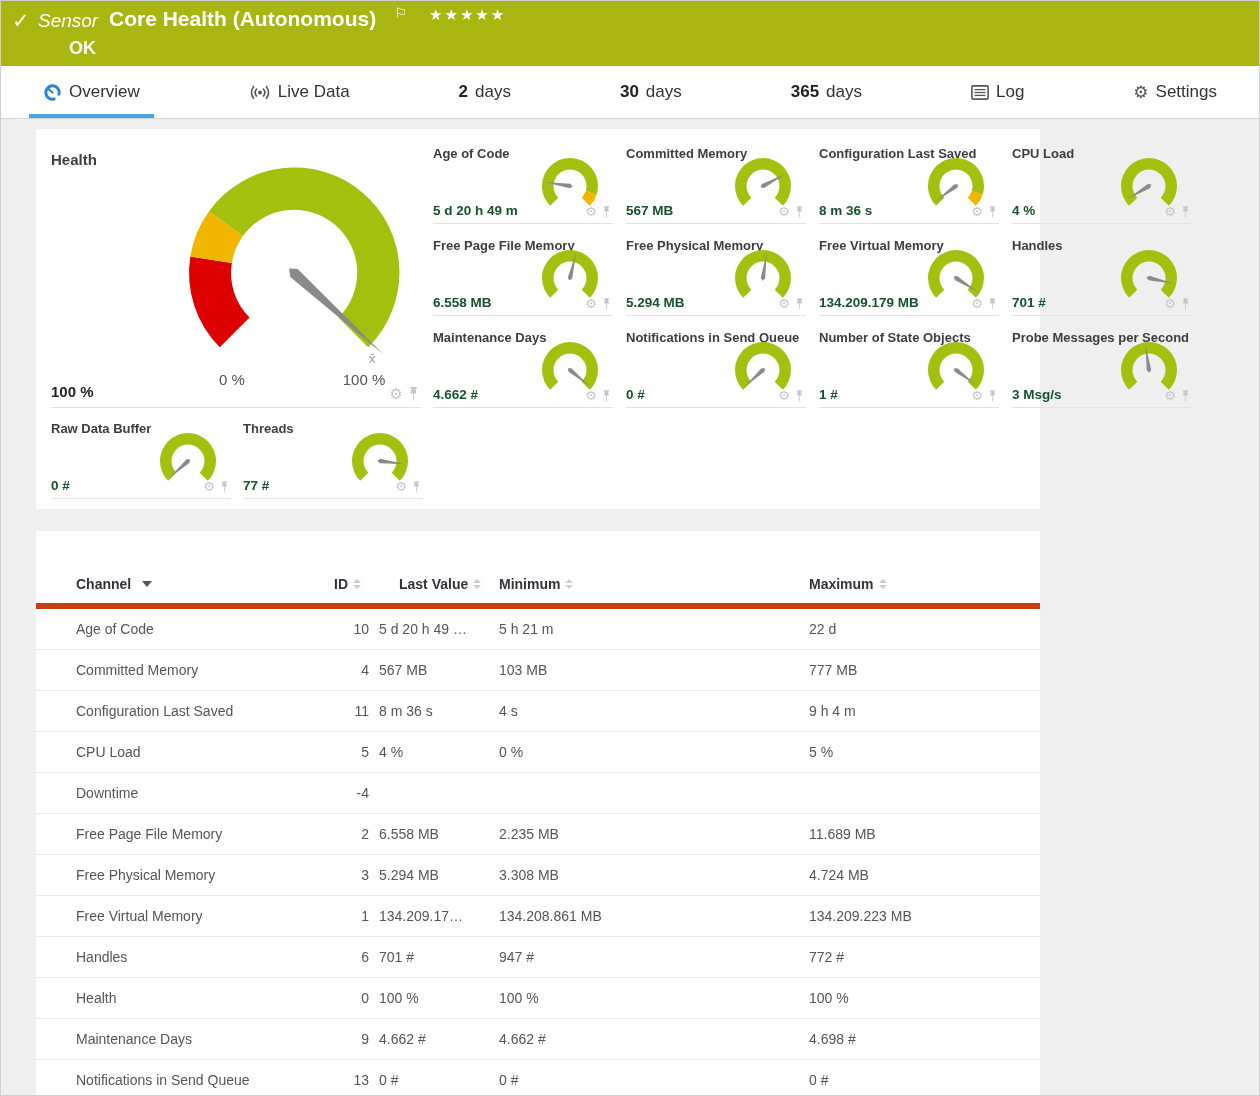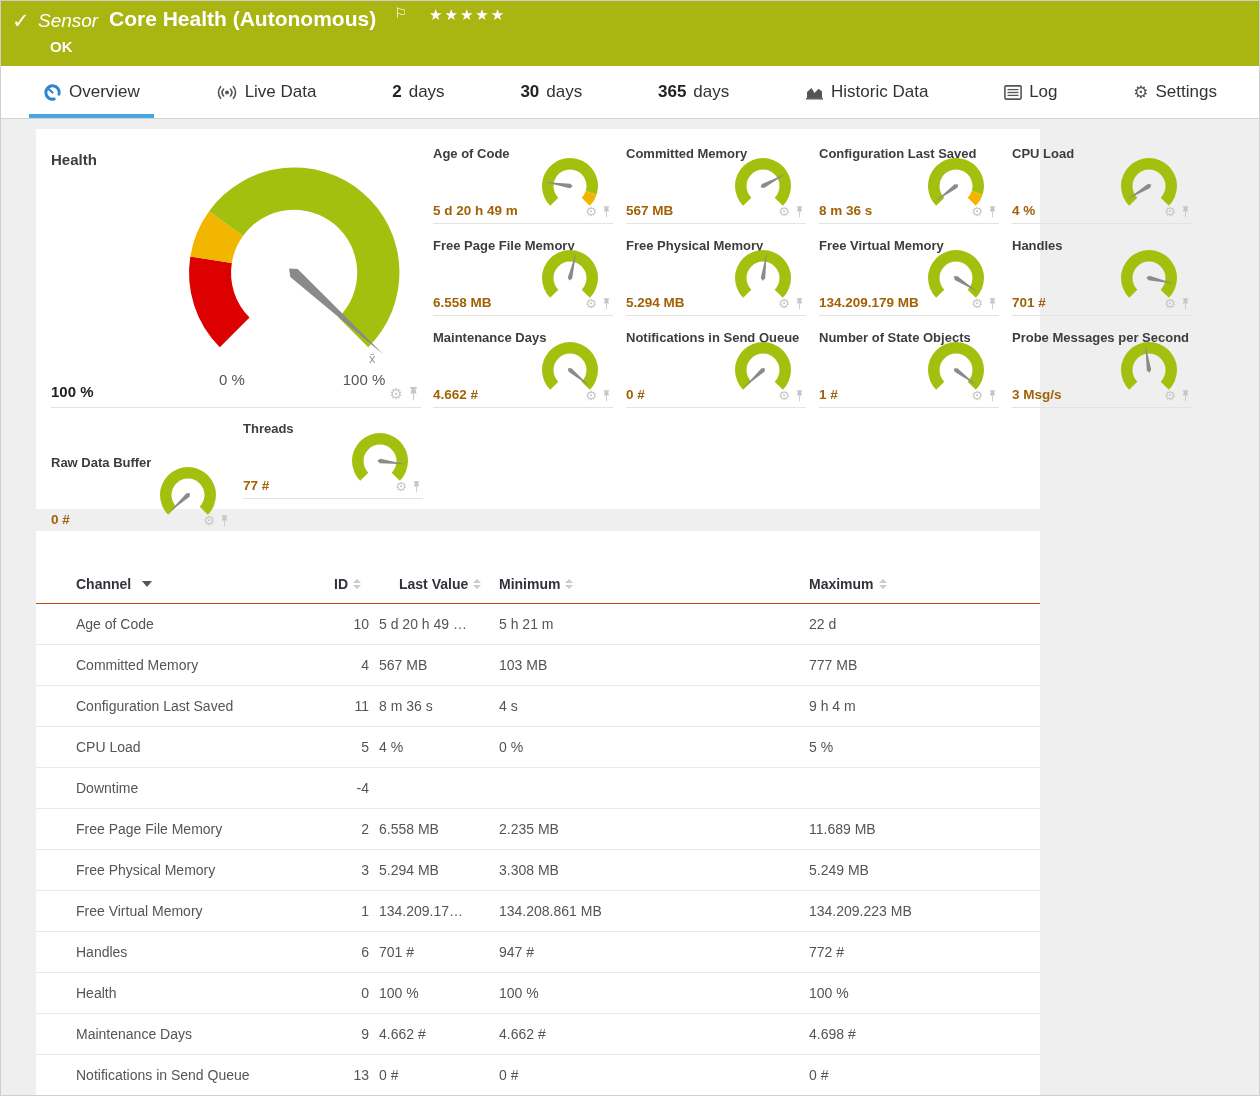--- a/index.html
+++ b/index.html
@@ -6,21 +6,21 @@
   .page{position:relative;width:1260px;height:1096px;background:#efefef;overflow:hidden;
         border:1px solid #cfcfcf;box-sizing:border-box;
         font-family:"Liberation Sans","DejaVu Sans",sans-serif;}
   
   .band{position:relative;height:65px;background:#a9b511;color:#fff;}
   .band .check{position:absolute;left:11px;top:8px;font-size:21px;font-weight:bold;font-family:"DejaVu Sans",sans-serif;}
   .band .kind{position:absolute;left:37px;top:9px;font-size:19px;font-style:italic;}
   .band .title{position:absolute;left:108px;top:6px;font-size:21px;font-weight:bold;}
   .band .flag{position:absolute;left:393px;top:4px;font-size:14px;font-family:"DejaVu Sans",sans-serif;}
   .band .stars{position:absolute;left:428px;top:5px;font-size:15px;letter-spacing:2px;font-family:"DejaVu Sans",sans-serif;}
-  .band .ok{position:absolute;left:49px;top:37px;font-size:15px;font-weight:bold;}
+  .band .ok{position:absolute;left:68px;top:37px;font-size:18px;font-weight:bold;}
   
   .tabbar{height:52px;background:#fff;border-bottom:1px solid #d2d2d2;display:flex;
           justify-content:space-between;padding:0 28px;}
   .tab{position:relative;display:flex;align-items:center;gap:7px;padding:16px 14px;
        font-size:17px;color:#333;cursor:pointer;white-space:nowrap;}
   .tab .num{font-weight:bold;color:#222;}
   .tab.active::after{content:"";position:absolute;left:0;right:0;bottom:0;height:4px;background:#47a7e0;}
   .tab .ticon{display:inline-flex;align-items:center;}
   .gearglyph{font-family:"DejaVu Sans",sans-serif;}
   
@@ -33,28 +33,28 @@
   .health-tile .hsvg{position:absolute;left:0;top:0;}
   .health-tile .scale0{position:absolute;left:146px;top:230px;width:70px;text-align:center;font-size:15px;color:#555;}
   .health-tile .scale100{position:absolute;left:278px;top:230px;width:70px;text-align:center;font-size:15px;color:#555;}
   .health-tile .avg{position:absolute;left:318px;top:210px;font-size:13px;color:#9a9a9a;}
   .health-tile .hvalue{position:absolute;left:0;top:242px;font-size:15px;font-weight:bold;color:#222;}
   .health-tile .ticons{position:absolute;right:2px;top:246px;}
   
   .tile{position:absolute;width:180px;height:82px;border-bottom:1px solid #e3e3e3;}
   .tile .tlabel{position:absolute;left:0;top:5px;font-size:13px;font-weight:600;color:#3d3d3d;white-space:nowrap;}
   .tile .tgauge{position:absolute;left:105px;top:14px;width:64px;height:62px;pointer-events:none;}
-  .tile .tvalue{position:absolute;left:0;top:62px;font-size:13.5px;font-weight:bold;color:#a16207;}
+  .tile .tvalue{position:absolute;left:0;top:62px;font-size:13.5px;font-weight:bold;color:#14532d;}
   .tile .ticons{position:absolute;right:2px;top:64px;}
   .ticons{display:flex;align-items:center;gap:5px;color:#c6c6c6;}
   .ticons .gear{font-size:13px;line-height:13px;font-family:"DejaVu Sans",sans-serif;cursor:pointer;}
   .ticons svg{display:block;cursor:pointer;}
   
   .chtable{width:100%;border-collapse:collapse;table-layout:fixed;margin-top:34px;}
-  .chtable th{height:38px;font-size:14px;font-weight:bold;color:#32323c;border-bottom:1px solid #c2410c;
+  .chtable th{height:38px;font-size:14px;font-weight:bold;color:#32323c;border-bottom:6px solid #c2410c;
               text-align:left;vertical-align:middle;padding:0;}
   .chtable td{height:40px;font-size:14px;color:#555;border-bottom:1px solid #e9e9e9;padding:0;vertical-align:middle;}
   .c-chan{padding-left:40px !important;text-align:left;}
   .c-id{text-align:right;padding-right:10px !important;}
   .c-last{text-align:left;padding-right:4px !important;}
   .c-lasth{text-align:left;padding-left:20px !important;text-decoration:underline;}
   .c-min,.c-max{}
   .c-gear{text-align:right;padding-right:30px !important;}
   .sortwrap{display:inline-flex;align-items:center;gap:5px;cursor:pointer;}
   .sort{display:inline-flex;flex-direction:column;gap:2px;}
@@ -109,29 +109,20 @@
     <div class="tab">
       <span class="num">30</span>
       <span>days</span>
     </div>
     <div class="tab">
       <span class="num">365</span>
       <span>days</span>
     </div>
     <div class="tab">
       <span class="ticon">
-        <svg width="19" height="16" viewBox="0 0 19 16">
-            <polygon points="2,14 2,8 6.5,4 9.5,9 13.5,4.8 17,7.5 17,14" fill="#555"></polygon>
-            <line x1="1" y1="14.8" x2="18" y2="14.8" stroke="#555" stroke-width="1.4"></line>
-          </svg>
-      </span>
-      <span>Historic Data</span>
-    </div>
-    <div class="tab">
-      <span class="ticon">
         <svg width="18" height="15" viewBox="0 0 18 15">
             <rect x="0.9" y="0.9" width="16.2" height="13.2" rx="1" fill="none" stroke="#555" stroke-width="1.6"></rect>
             <line x1="3.5" y1="4.6" x2="14.5" y2="4.6" stroke="#555" stroke-width="1.3"></line>
             <line x1="3.5" y1="7.5" x2="14.5" y2="7.5" stroke="#555" stroke-width="1.3"></line>
             <line x1="3.5" y1="10.4" x2="14.5" y2="10.4" stroke="#555" stroke-width="1.3"></line>
           </svg>
       </span>
       <span>Log</span>
     </div>
     <div class="tab">
@@ -341,21 +332,21 @@
       <div class="tvalue">3 Msg/s</div>
       <div class="ticons">
           <span class="gear">⚙</span>
           <svg width="9" height="12" viewBox="0 0 10 13" fill="#c6c6c6">
             <path d="M2 0h6v1.6H6.7L7.8 6H2.2L3.3 1.6H2z"></path>
             <rect x="4.55" y="6" width="0.9" height="6.5"></rect>
           </svg>
         </div>
     </div>
 
-    <div class="tile" style="left:15px;top:287px;margin-top:34px;">
+    <div class="tile" style="left:15px;top:287px;">
       <div class="tlabel">Raw Data Buffer</div>
       <div class="tgauge"><svg width="64" height="62" viewBox="0 0 64 62">
             <path d="M12.2 50.8 A28 28 0 1 1 51.8 50.8 L43.7 42.7 A16.5 16.5 0 1 0 20.3 42.7 Z" fill="#a2c00d"></path>
             <polygon points="12.8,48.5 30.5,29.3 34.0,29.2 33.5,32.7" fill="#8a8a8a"></polygon>
           </svg></div>
       <div class="tvalue">0 #</div>
       <div class="ticons">
           <span class="gear">⚙</span>
           <svg width="9" height="12" viewBox="0 0 10 13" fill="#c6c6c6">
             <path d="M2 0h6v1.6H6.7L7.8 6H2.2L3.3 1.6H2z"></path>
@@ -474,21 +465,21 @@
         <td class="c-last">6.558 MB</td>
         <td class="c-min">2.235 MB</td>
         <td class="c-max">11.689 MB</td>
         <td class="c-gear"><span class="chgear"><span class="g1">⚙</span><span class="g2">⚙</span></span></td>
       </tr>
       <tr>
         <td class="c-chan">Free Physical Memory</td>
         <td class="c-id">3</td>
         <td class="c-last">5.294 MB</td>
         <td class="c-min">3.308 MB</td>
-        <td class="c-max">5.249 MB</td>
+        <td class="c-max">4.724 MB</td>
         <td class="c-gear"><span class="chgear"><span class="g1">⚙</span><span class="g2">⚙</span></span></td>
       </tr>
       <tr>
         <td class="c-chan">Free Virtual Memory</td>
         <td class="c-id">1</td>
         <td class="c-last">134.209.17…</td>
         <td class="c-min">134.208.861 MB</td>
         <td class="c-max">134.209.223 MB</td>
         <td class="c-gear"><span class="chgear"><span class="g1">⚙</span><span class="g2">⚙</span></span></td>
       </tr>

